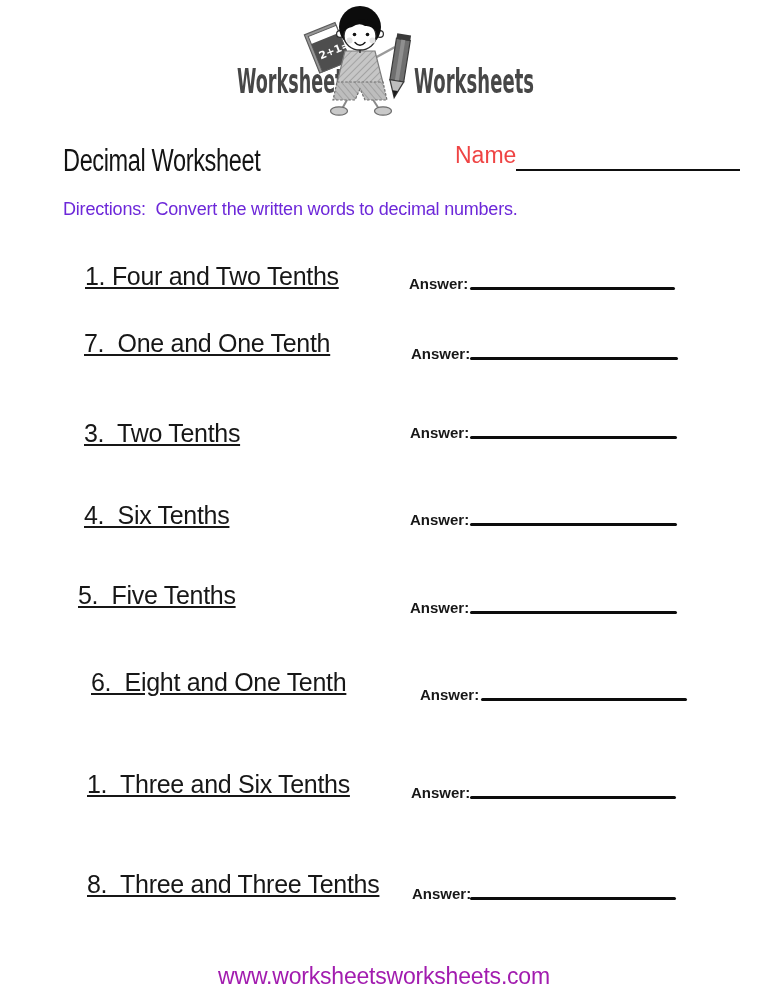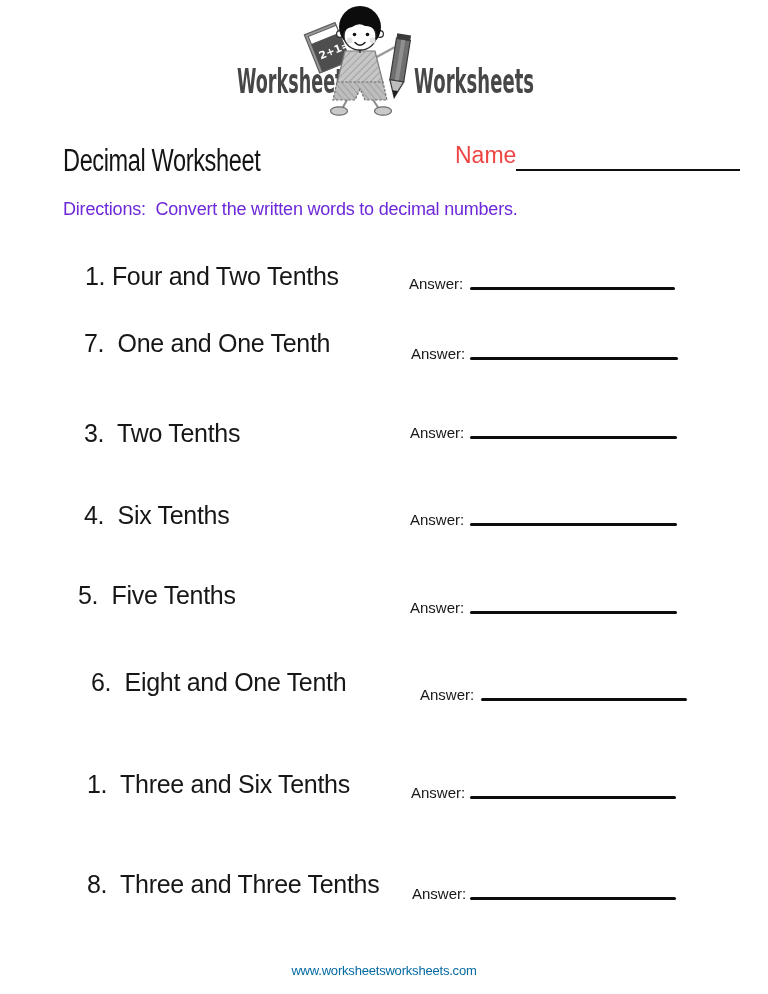--- a/index.html
+++ b/index.html
@@ -60,43 +60,45 @@
     color: #6d28d9;
   }
   
   .q-text {
     position: absolute;
     font-size: 25px;
     line-height: 26px;
     letter-spacing: -0.3px;
     white-space: pre;
     color: #171717;
+    text-decoration: underline;
   }
   .a-label {
     position: absolute;
     font-size: 15px;
     line-height: 15px;
     white-space: pre;
     color: #171717;
+    font-weight: bold;
   }
   .a-line {
     position: absolute;
     height: 3px;
     background: #0c0c0c;
     border-radius: 2px;
   }
   
   .footer-url {
     position: absolute;
     left: 0; top: 963px;
     width: 768px;
     text-align: center;
-    font-size: 13px;
+    font-size: 23px;
     letter-spacing: -0.2px;
-    color: #0369a1;
+    color: #a21caf;
   }
 </style>
 </head>
 <body>
 
 <div id="page">
 
   <svg id="logo-svg" viewBox="0 0 768 120" aria-hidden="true">
     <defs>
       <pattern id="hatch1" width="5" height="5" patternUnits="userSpaceOnUse" patternTransform="rotate(45)">

